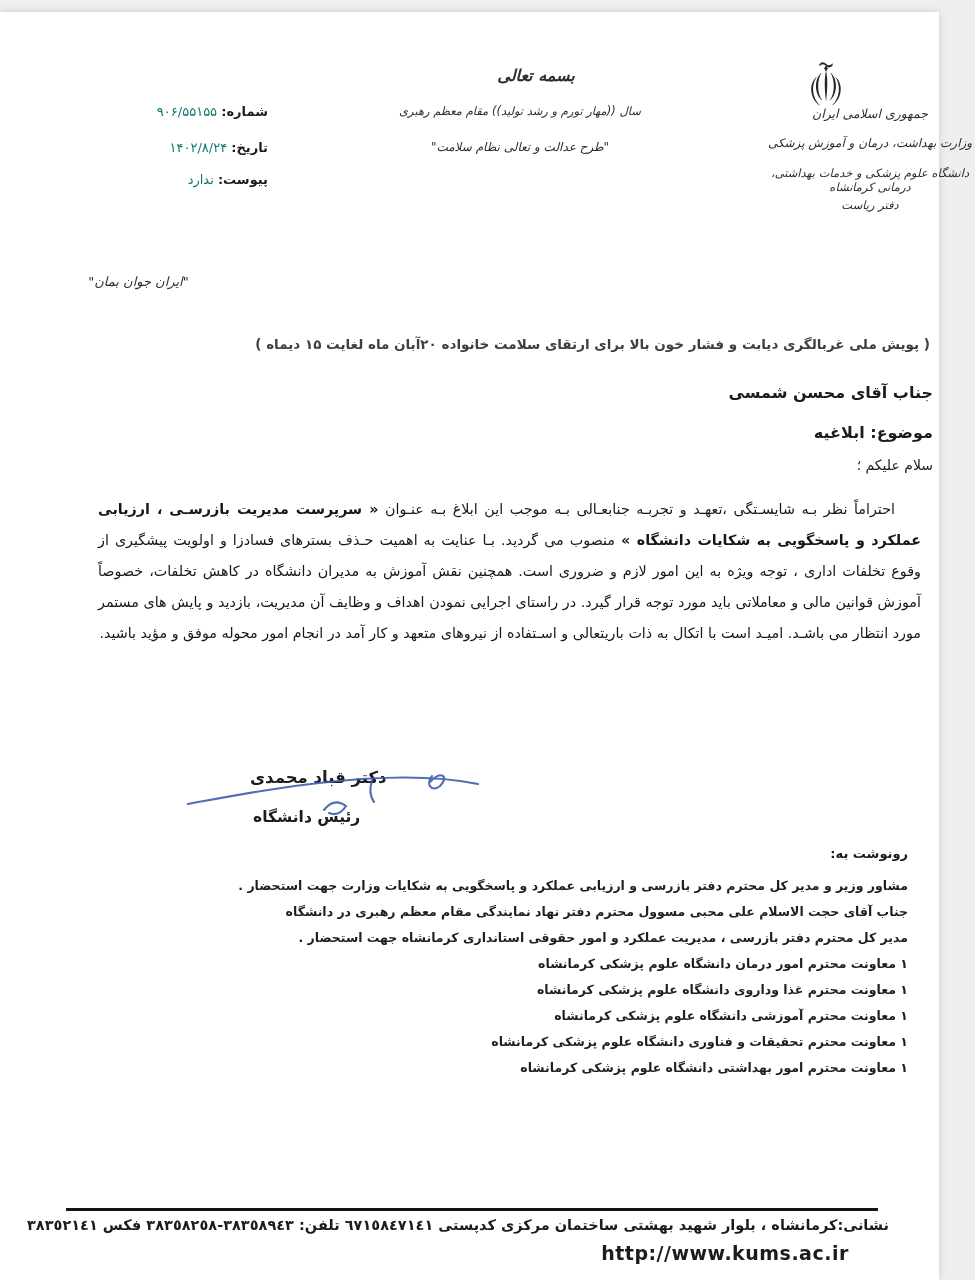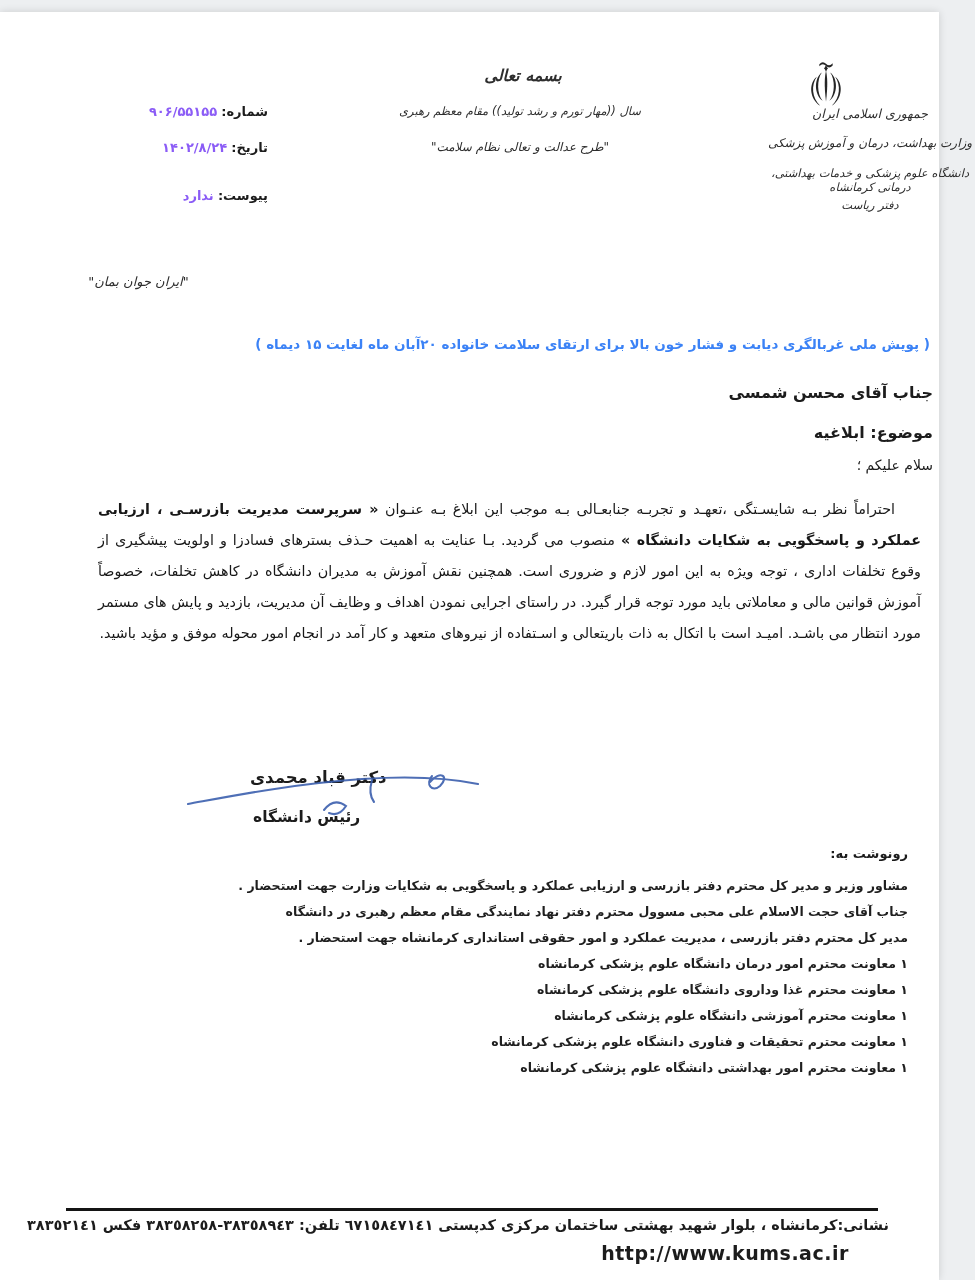--- a/index.html
+++ b/index.html
@@ -17,21 +17,21 @@
   .rtl{direction:rtl;unicode-bidi:plaintext;}
   .callig{font-style:italic;color:#2e2e2e;}
   
   .org-block{left:715px;top:44px;width:220px;text-align:center;}
   .org-line{position:absolute;width:100%;font-size:12px;margin-left:45px;}
   
   .center-block{left:360px;top:50px;width:320px;text-align:center;}
   
   .meta-row{left:88px;width:180px;direction:rtl;text-align:right;font-size:13px;}
   .meta-row b{font-weight:bold;}
-  .meta-val{font-weight:bold;color:#8b5cf6;}
+  .meta-val{font-weight:normal;color:#0f766e;}
   
   .notice{right:9px;top:324px;width:700px;direction:rtl;text-align:right;
     font-size:13.5px;font-weight:600;letter-spacing:0;}
   
   .recipient{right:6px;top:371px;font-size:16px;font-weight:bold;direction:rtl;}
   .subject{right:6px;top:411px;font-size:16px;font-weight:bold;direction:rtl;}
   .salutation{right:6px;top:445px;font-size:14px;direction:rtl;margin-left:28px;}
   .body-par{
     left:98px;right:18px;top:482px;direction:rtl;text-align:justify;
     font-size:14.3px;line-height:31px;text-indent:26px;color:#171717;
@@ -77,41 +77,41 @@
   </svg>
 
   <div class="abs org-block">
     <div class="org-line callig" style="top:50px;font-size:12.5px">جمهوری اسلامی ایران</div>
     <div class="org-line callig" style="top:80px;font-size:12px">وزارت بهداشت، درمان و آموزش پزشکی</div>
     <div class="org-line callig" style="top:110px;font-size:11.5px">دانشگاه علوم پزشکی و خدمات بهداشتی، درمانی کرمانشاه</div>
     <div class="org-line callig" style="top:142px;font-size:11.5px">دفتر ریاست</div>
   </div>
 
   <div class="abs center-block">
-    <div class="abs callig" style="left:3px;top:4px;width:100%;text-align:center;font-size:16px;font-weight:600">بسمه تعالی</div>
+    <div class="abs callig" style="left:16px;top:4px;width:100%;text-align:center;font-size:16px;font-weight:600">بسمه تعالی</div>
     <div class="abs callig rtl" style="left:0;top:42px;width:100%;text-align:center;font-size:11.5px">سال ((مهار تورم و رشد تولید))   مقام معظم رهبری</div>
     <div class="abs callig rtl" style="left:0;top:78px;width:100%;text-align:center;font-size:12px">"طرح عدالت و تعالی نظام سلامت"</div>
   </div>
 
   <div class="abs meta-row" style="top:92px">
     <b>شماره:</b>
     <span class="meta-val">۹۰۶/۵۵۱۵۵</span>
   </div>
   <div class="abs meta-row" style="top:128px">
     <b>تاریخ:</b>
     <span class="meta-val">۱۴۰۲/۸/۲۴</span>
   </div>
-  <div class="abs meta-row" style="top:176px">
+  <div class="abs meta-row" style="top:160px">
     <b>پیوست:</b>
     <span class="meta-val">ندارد</span>
   </div>
 
   <div class="abs callig rtl" style="left:56px;top:262px;width:165px;text-align:center;font-size:13px">"ایران جوان بمان"</div>
 
-  <div class="abs notice" style="color:#3b82f6">( پویش ملی غربالگری دیابت و فشار خون بالا برای ارتقای سلامت خانواده  ۲۰آبان ماه لغایت ۱۵ دیماه )</div>
+  <div class="abs notice" style="color:#404040">( پویش ملی غربالگری دیابت و فشار خون بالا برای ارتقای سلامت خانواده  ۲۰آبان ماه لغایت ۱۵ دیماه )</div>
 
   <div class="abs recipient">جناب آقای محسن شمسی</div>
   <div class="abs subject">موضوع: ابلاغیه</div>
   <div class="abs salutation">سلام علیکم ؛</div>
 
   <div class="abs body-par"><span>احتراماً نظر بـه شایسـتگی ،تعهـد و تجربـه جنابعـالی بـه موجب این ابلاغ بـه عنـوان </span><span class="b">« سرپرست مدیریت بازرسـی ، ارزیابی عملکرد و پاسخگویی به شکایات دانشگاه »</span><span> منصوب می گردید. بـا عنایت به اهمیت حـذف بسترهای فسادزا و اولویت پیشگیری از وقوع تخلفات اداری ، توجه ویژه به این امور لازم و ضروری است. همچنین نقش آموزش به مدیران دانشگاه در کاهش تخلفات، خصوصاً آموزش قوانین مالی و معاملاتی باید مورد توجه قرار گیرد. در راستای اجرایی نمودن اهداف و وظایف آن مدیریت، بازدید و پایش های مستمر مورد انتظار می باشـد. امیـد است با اتکال به ذات باریتعالی و اسـتفاده از نیروهای متعهد و کار آمد در انجام امور محوله موفق و مؤید باشید.</span></div>
 
   <div class="abs sig-name">دکتر قباد محمدی</div>
   <div class="abs sig-title">رئیس دانشگاه</div>
   <svg class="abs sig-svg" width="310" height="60" viewBox="0 0 310 60" aria-hidden="true">

